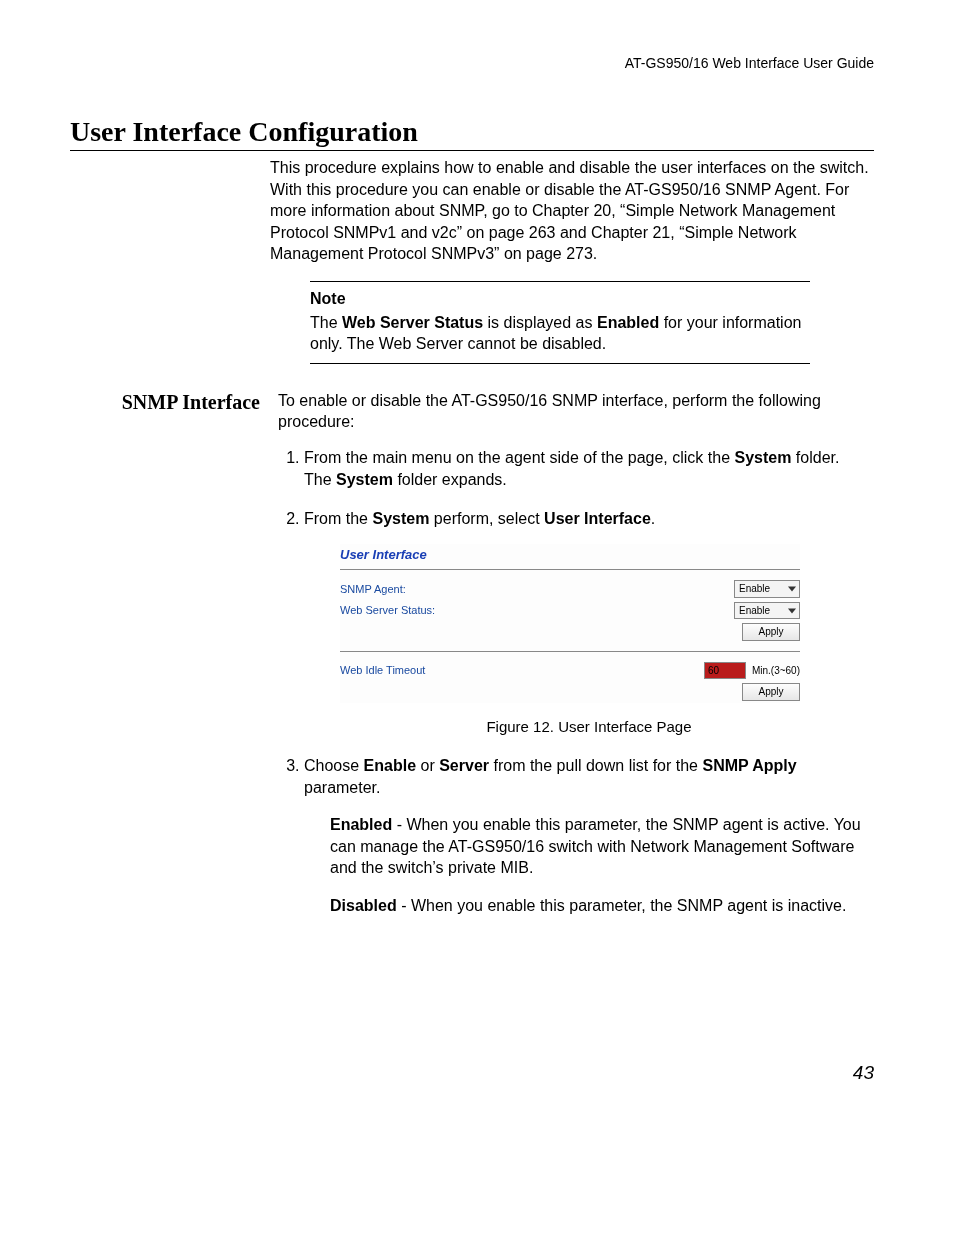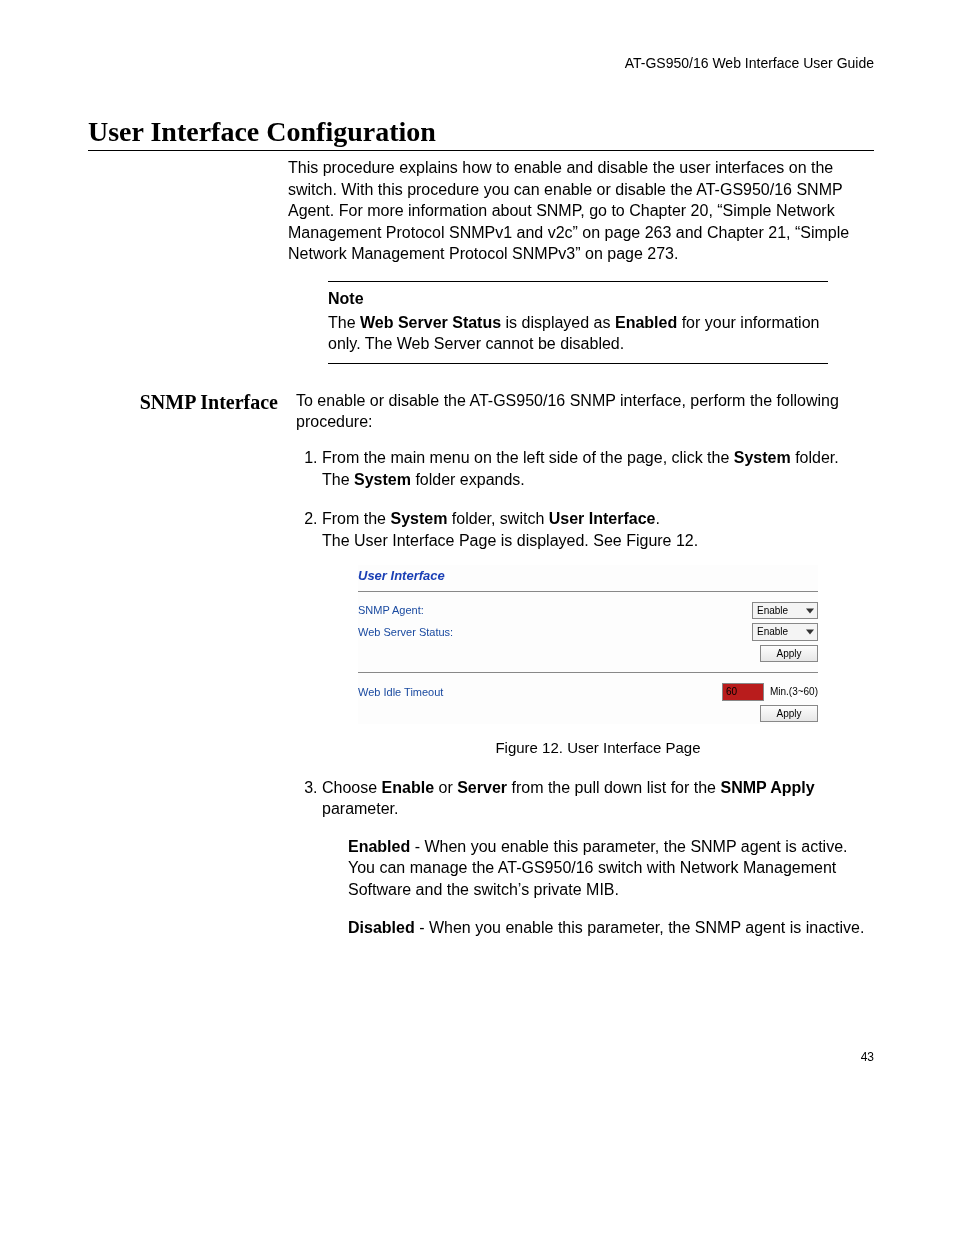--- a/index.html
+++ b/index.html
@@ -7,21 +7,21 @@
     padding: 0;
     font-family: Arial, Helvetica, sans-serif;
     background: #fff;
     color: #000;
   }
   .page {
     width: 954px;
     height: 1116px;
     position: relative;
     box-sizing: border-box;
-    padding: 55px 80px 40px 88px;
+    padding: 55px 80px 40px 70px;
   }
   .header-right {
     text-align: right;
     font-size: 14px;
     color: #000;
     margin-bottom: 45px;
   }
   h1.section-title {
     font-family: "Times New Roman", serif;
     font-weight: bold;
@@ -140,23 +140,24 @@
   }
   .ui-minhint { color:#000; font-size:10px; }
   .figure-caption {
     text-align: center;
     font-size: 15px;
     margin: 12px 0 18px 0;
   }
   .indent-block { margin-left: 26px; margin-top: 16px; }
   .page-number {
     position: absolute;
-    bottom: 52px;
+    bottom: 32px;
     right: 80px;
-    font-size: 12px;
+    font-size: 19px;
+    font-style: italic;
   }
 </style>
 </head>
 <body>
 
 <div class="page">
   <div class="header-right">AT-GS950/16  Web Interface User Guide</div>
 
   <h1 class="section-title">User Interface Configuration</h1>
 
@@ -169,26 +170,25 @@
     </div>
   </div>
 
   <div class="two-col">
     <div class="side-heading">SNMP Interface</div>
     <div class="right-col">
       <span>To enable or disable the AT-GS950/16 SNMP interface, perform the following procedure:</span>
 
       <ol class="steps">
         <li>
-          <span>From the main menu on the left side of the page, click the </span><span class="bold">System</span><span> folder.</span><br>
+          <span>From the main menu on the agent side of the page, click the </span><span class="bold">System</span><span> folder.</span><br>
           <span>The </span><span class="bold">System</span><span> folder expands.</span>
         </li>
         <li>
-          <span>From the </span><span class="bold">System</span><span> folder, switch </span><span class="bold">User Interface</span><span>.</span><br>
-          <span>The User Interface Page is displayed. See Figure 12.</span>
+          <span>From the </span><span class="bold">System</span><span> perform, select </span><span class="bold">User Interface</span><span>.</span><br>
 
           <div class="ui-shot">
             <div class="ui-title">User Interface</div>
             <div class="ui-rule"></div>
             <div class="ui-row">
               <span class="ui-label">SNMP Agent:</span>
               <div class="ui-controls">
                 <div class="ui-select">Enable</div>
               </div>
             </div>

